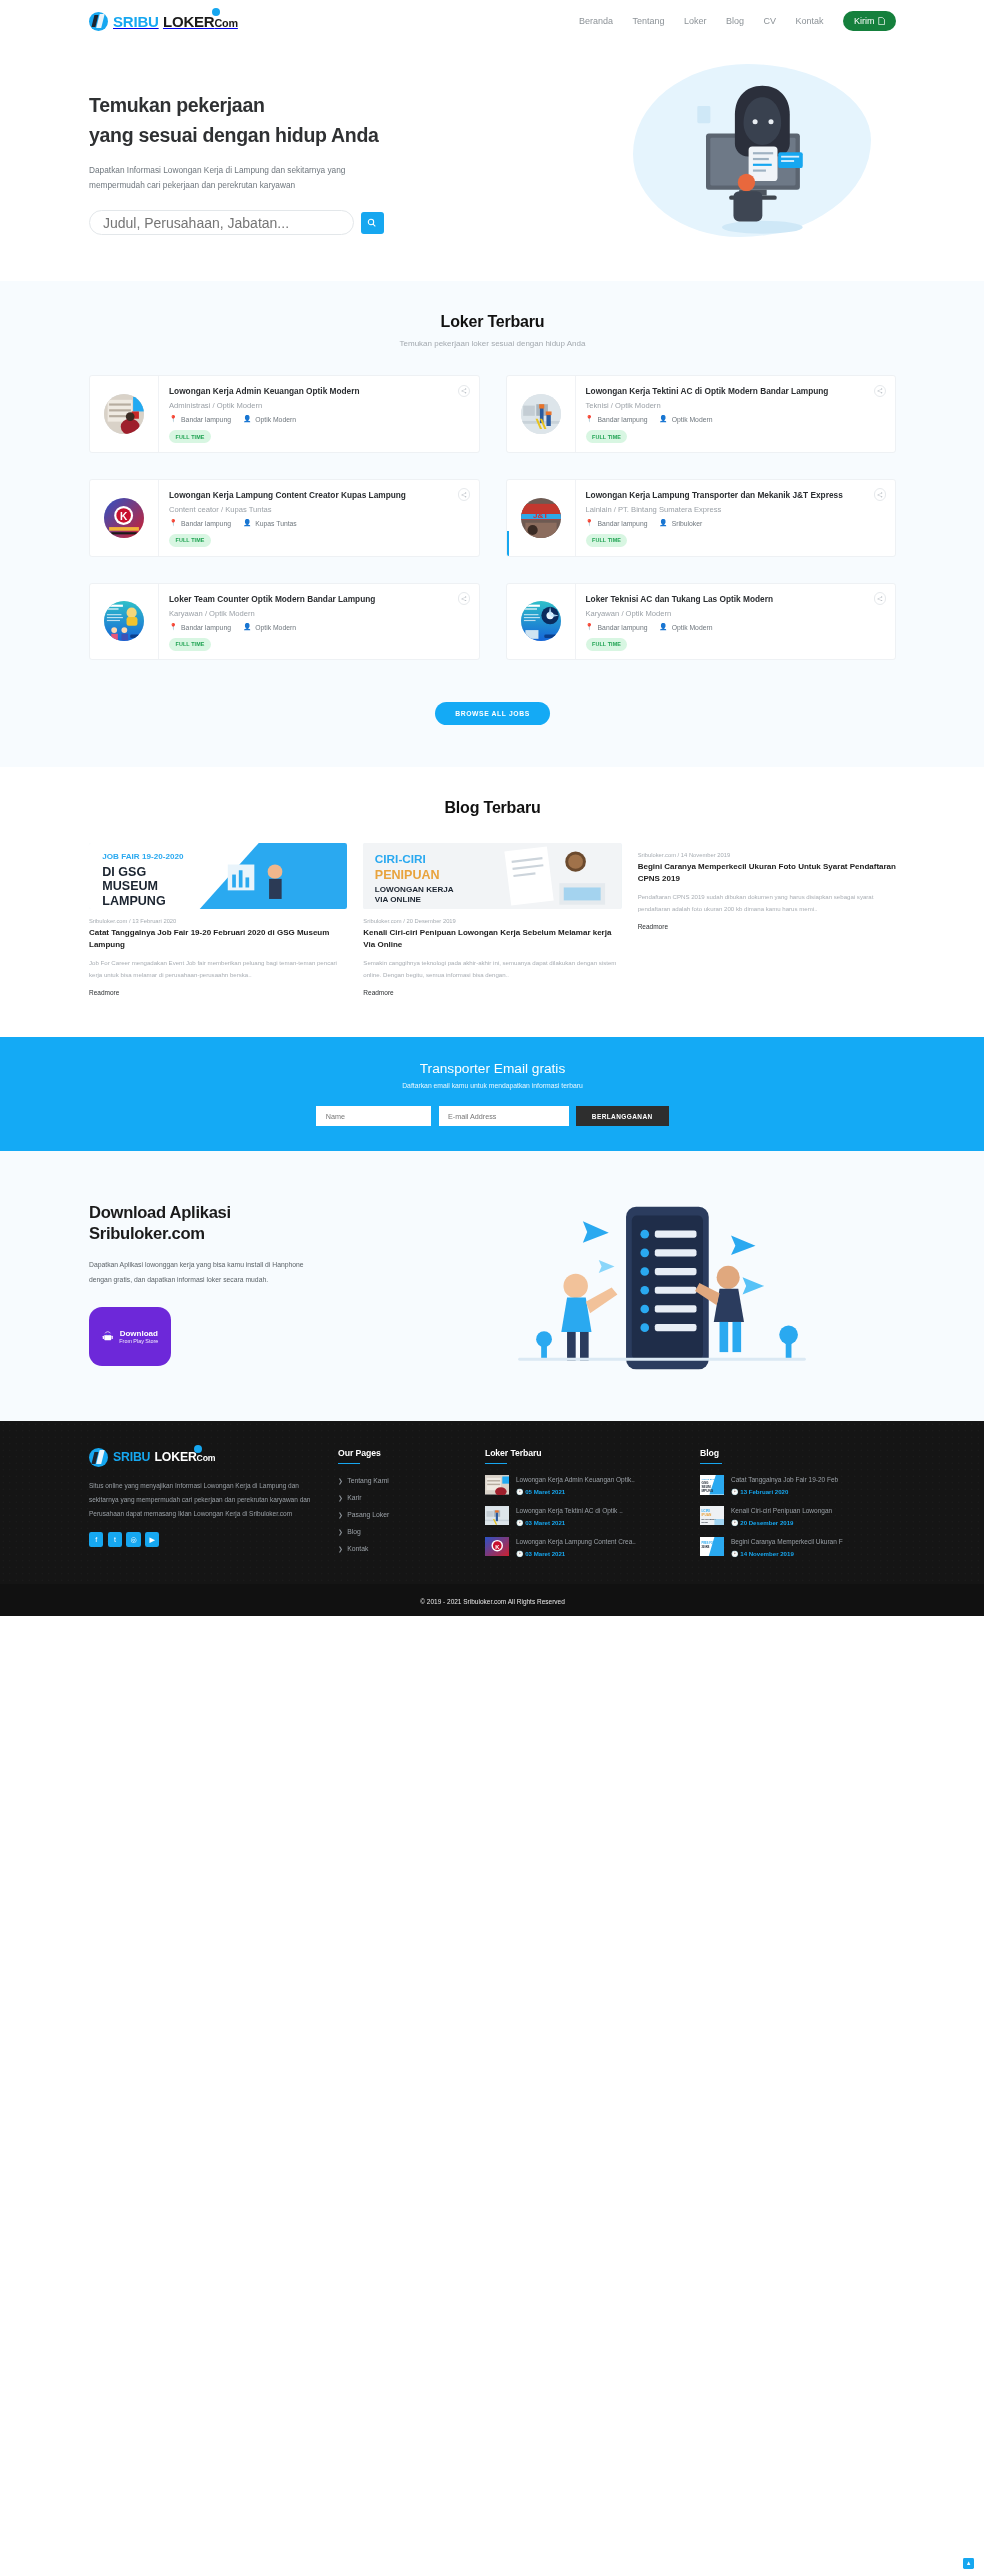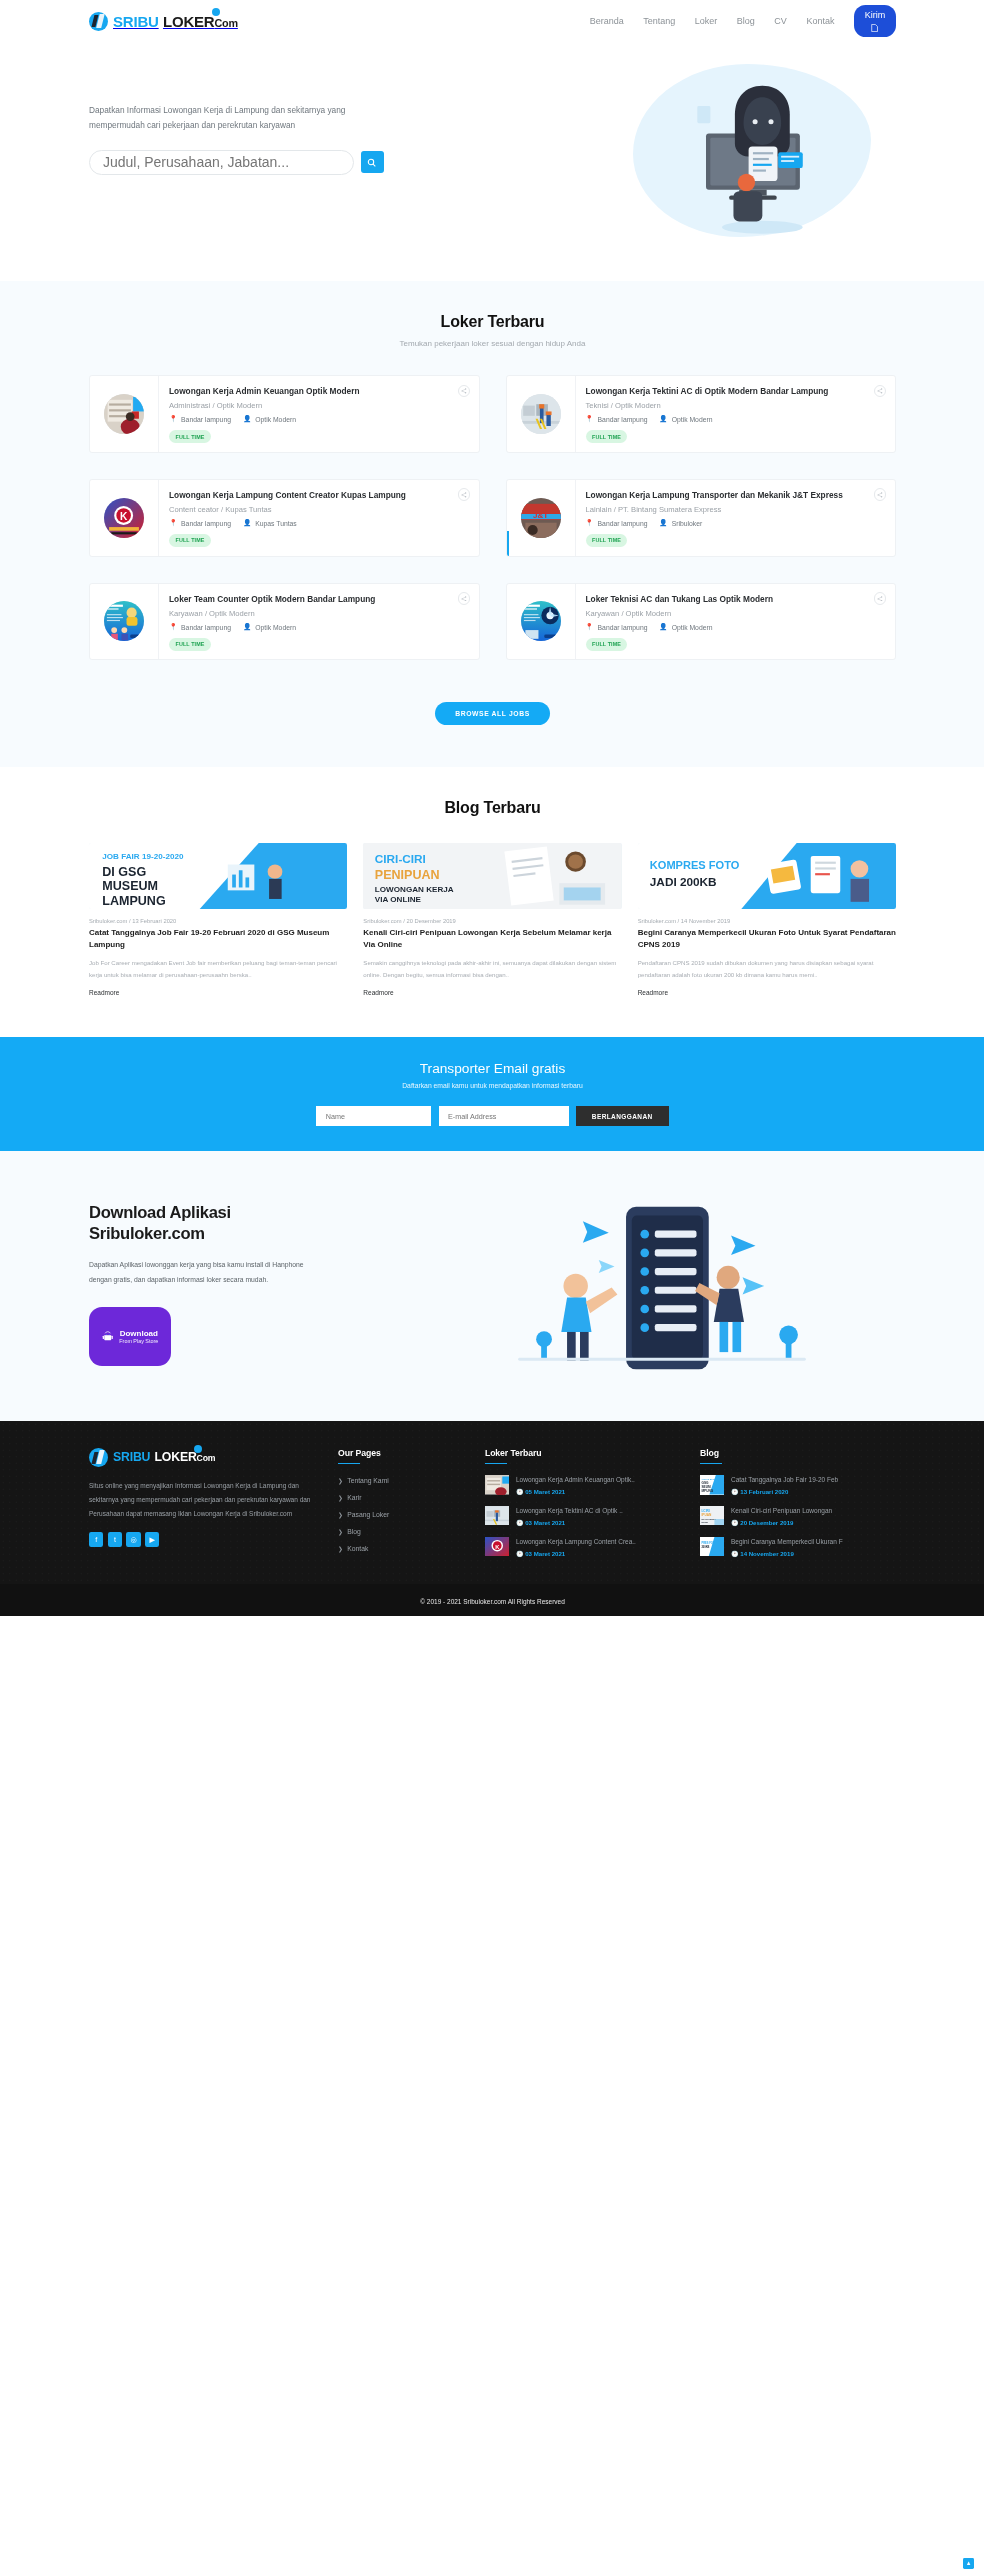--- a/index.html
+++ b/index.html
@@ -39,25 +39,24 @@
   .brand-sribu { color: #16a7f0; }
   .brand-loker { color: #1b1b1b; margin-left: 4.3px; }
   .brand-com { color: #1b1b1b; font-size: 10.8px; position: relative; }
   .brand-dot {
     position: absolute; width: 8px; height: 8px; border-radius: 50%;
     background: #16a7f0; top: -8.7px; left: -2.9px;
   }
   .nav { display: flex; align-items: center; gap: 19.5px; justify-content: space-between; }
   .nav a { color: #8d9398; font-size: 9px; text-decoration: none; }
   .btn-kirim {
-    background: #1d4ed8; color: #fff; font-size: 9px;
+    background: #15803d; color: #fff; font-size: 9px;
     padding: 5px 10.8px; border-radius: 11.5px; display: flex;
     align-items: center; gap: 3.6px; text-decoration: none; border:none;
     cursor: pointer;
-    flex-direction: column;
   }
 
   
   .hero { background: #fff; padding: 35px 0 45px; position: relative; }
   .hero-inner { display: flex; align-items: flex-start; }
   .hero-left { width: 404px; padding-top: 13px; }
   .hero-h1 {
     font-size: 19.5px; font-weight: bold; color: #2f3133; line-height: 1.55;
     letter-spacing: -0.3px;
   }
@@ -240,20 +239,24 @@
             <path d="M1 0.5h5l3 3v7h-8z" fill="none" stroke="#fff" stroke-width="1"></path>
           </svg>
       </button>
     </div>
   </div>
 </div>
 
 <div class="hero">
   <div class="wrap hero-inner">
     <div class="hero-left">
+      <div class="hero-h1">
+        <div>Temukan pekerjaan</div>
+        <div>yang sesuai dengan hidup Anda</div>
+      </div>
       <p class="hero-p">Dapatkan Informasi Lowongan Kerja di Lampung dan sekitarnya yang mempermudah cari pekerjaan dan perekrutan karyawan</p>
       <div class="hero-search">
         <input type="text" placeholder="Judul, Perusahaan, Jabatan..." style="">
         <button class="search-btn">
           <svg width="9.4" height="9.4" viewBox="0 0 16 16">
               <circle cx="6.8" cy="6.8" r="4.6" fill="none" stroke="#fff" stroke-width="1.8"></circle>
               <line x1="10.3" y1="10.3" x2="14.2" y2="14.2" stroke="#fff" stroke-width="1.8"></line>
             </svg>
         </button>
       </div>
@@ -601,36 +604,20 @@
             <rect x="272" y="62" width="50" height="18" fill="#2aa9f0" opacity=".35"></rect>
           </svg>
         </div>
         <div class="blog-src">Sribuloker.com / 20 Desember 2019</div>
         <div class="blog-title">Kenali Ciri-ciri Penipuan Lowongan Kerja Sebelum Melamar kerja Via Online</div>
         <div class="blog-exc">Semakin canggihnya teknologi pada akhir-akhir ini, semuanya dapat dilakukan dengan sistem online. Dengan begitu, semua informasi bisa dengan..</div>
         <a class="blog-more" href="#">Readmore</a>
       </div>
 
       <div class="blog-card">
-        <div class="blog-img">
-          <svg viewBox="0 0 350 92" preserveAspectRatio="none" width="100%" height="100%">
-            <rect width="350" height="92" fill="#ffffff"></rect>
-            <path d="M215 0 H350 V92 H140 Z" fill="#2aa9f0"></path>
-            <text x="16" y="36" font-size="15" font-weight="bold" fill="#2aa9f0" font-family="Liberation Sans">KOMPRES FOTO</text>
-            <text x="16" y="60" font-size="16" font-weight="bold" fill="#1b2430" font-family="Liberation Sans">JADI 200KB</text>
-            <rect x="176" y="26" width="42" height="42" rx="4" fill="#fff" transform="rotate(-10 197 47)"></rect>
-            <rect x="182" y="34" width="30" height="20" fill="#f5b93f" transform="rotate(-10 197 47)"></rect>
-            <rect x="234" y="18" width="40" height="52" rx="3" fill="#fff"></rect>
-            <rect x="240" y="26" width="28" height="3" fill="#cfd8de"></rect>
-            <rect x="240" y="34" width="28" height="3" fill="#cfd8de"></rect>
-            <rect x="240" y="42" width="20" height="3" fill="#e8554d"></rect>
-            <circle cx="300" cy="36" r="12" fill="#f2c1a0"></circle>
-            <rect x="288" y="50" width="25" height="32" fill="#4a5c8a"></rect>
-          </svg>
-        </div>
         <div class="blog-src">Sribuloker.com / 14 November 2019</div>
         <div class="blog-title">Begini Caranya Memperkecil Ukuran Foto Untuk Syarat Pendaftaran CPNS 2019</div>
         <div class="blog-exc">Pendaftaran CPNS 2019 sudah dibukan dokumen yang harus disiapkan sebagai syarat pendaftaran adalah foto ukuran 200 kb dimana kamu harus memi..</div>
         <a class="blog-more" href="#">Readmore</a>
       </div>
 
     </div>
   </div>
 </div>
 

